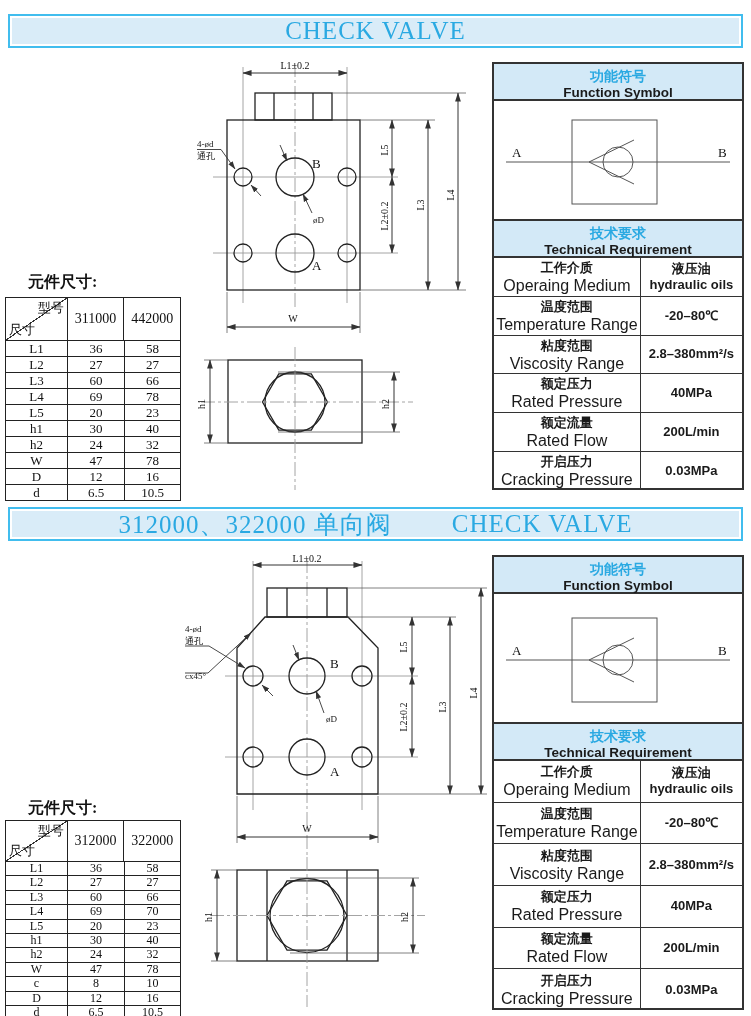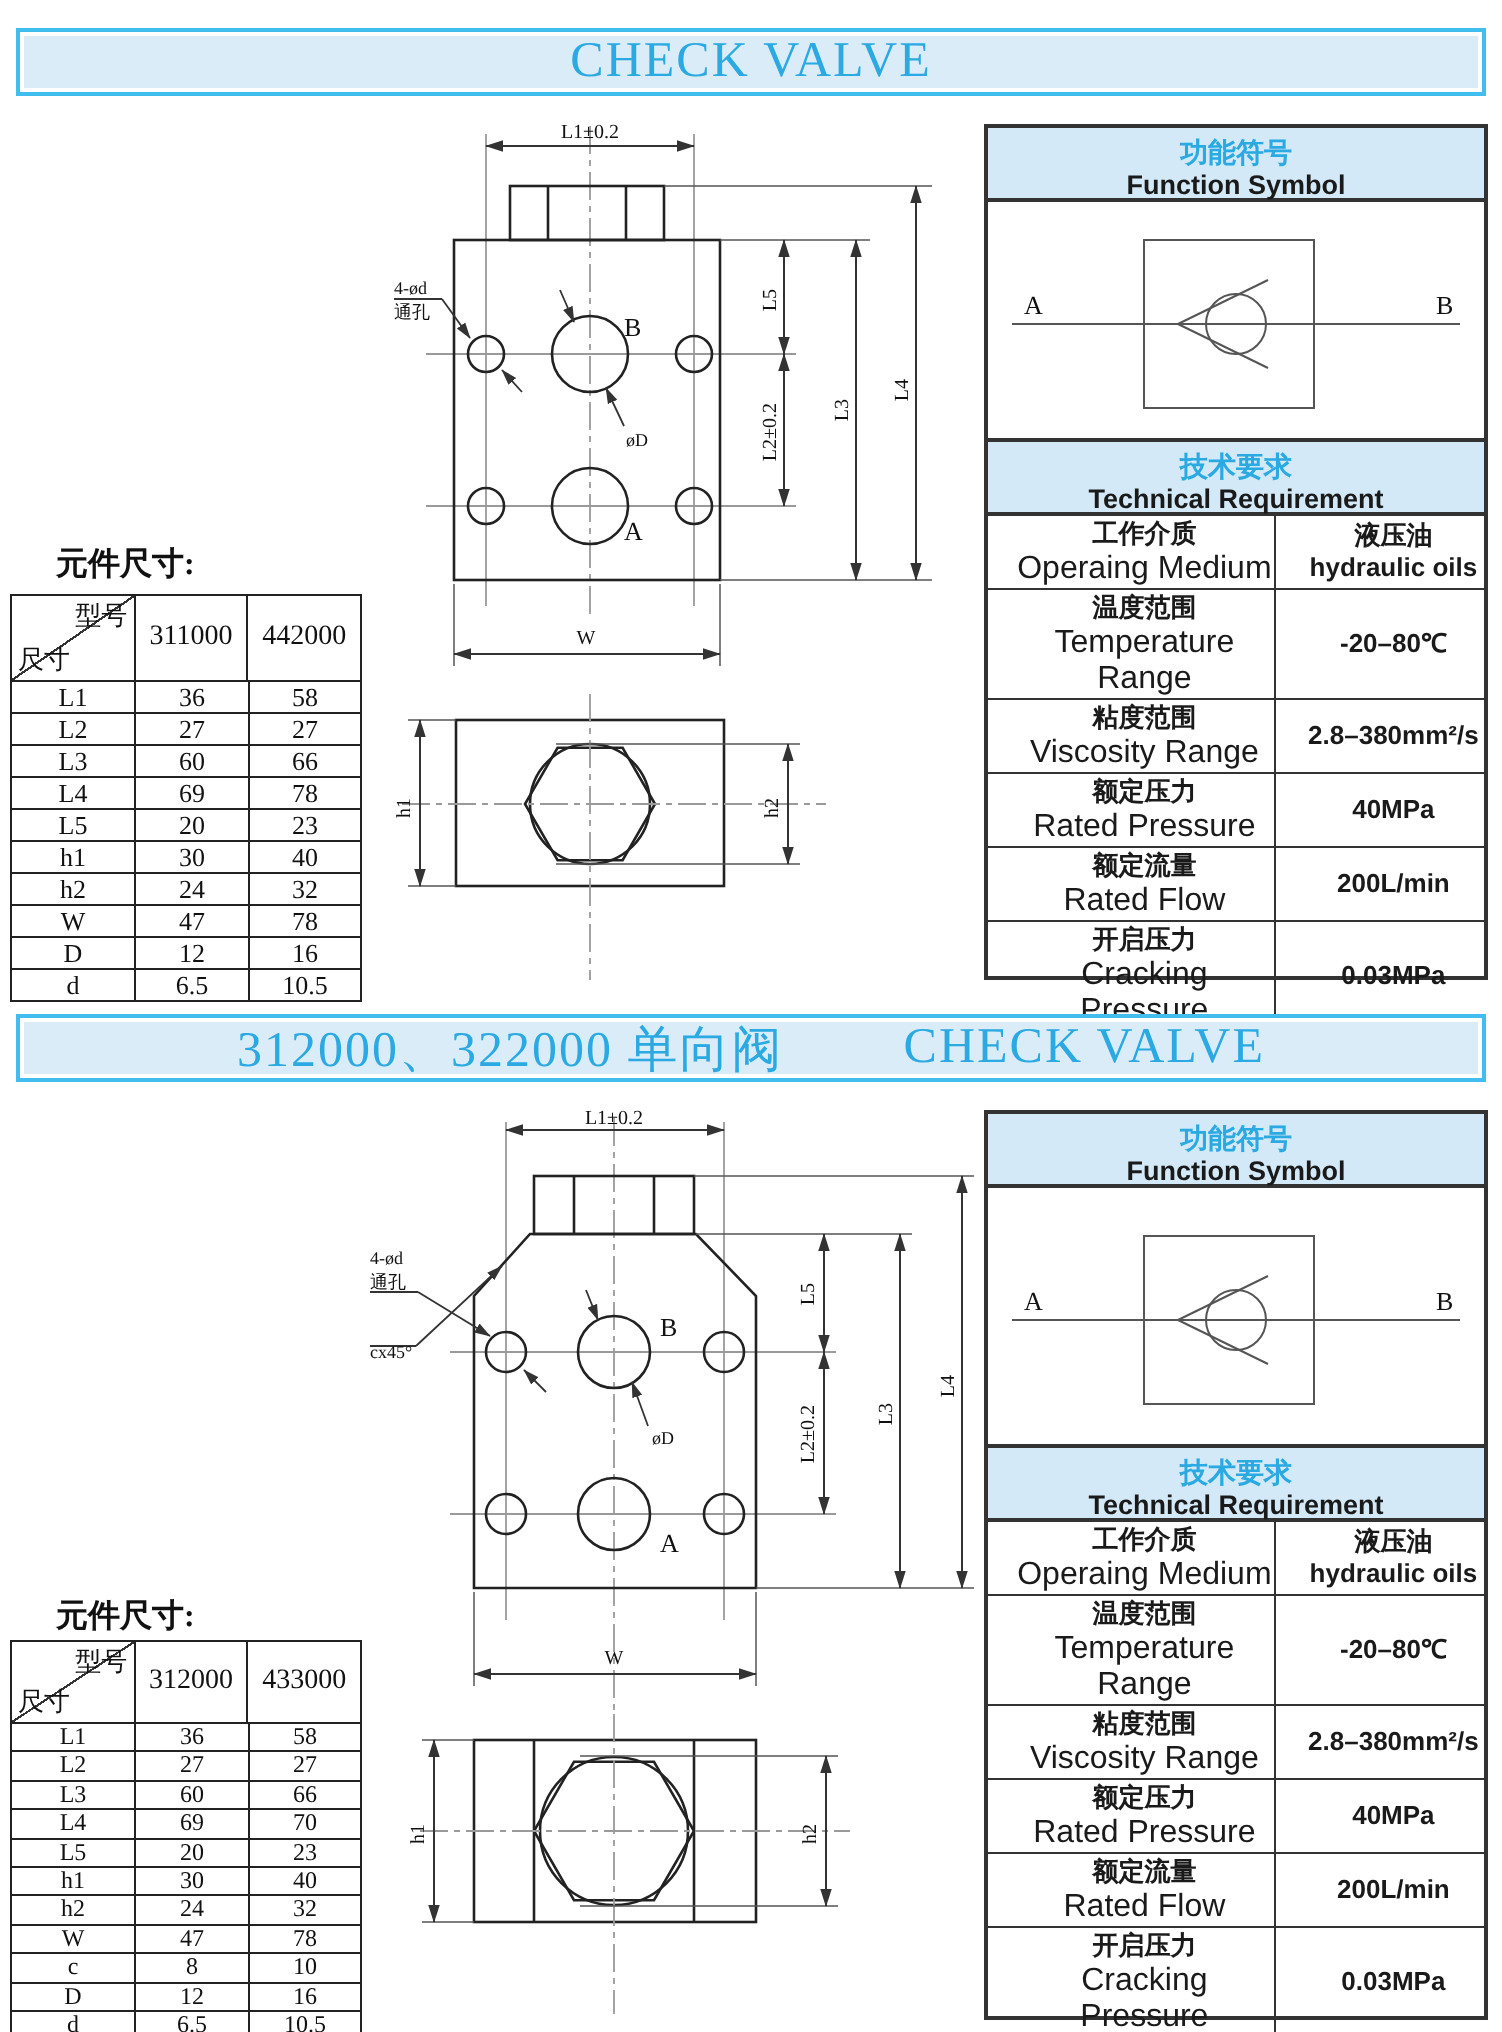--- a/index.html
+++ b/index.html
@@ -10,21 +10,21 @@
           display:flex;align-items:center;justify-content:center;gap:60px;
           color:#2aa9e2;font-family:"Liberation Serif",serif;font-size:25px;letter-spacing:1px;}
   .panel{position:absolute;left:492px;width:252px;border:2px solid #333;box-sizing:border-box;background:#fff;}
   .phead{background:#d3e9f7;border-bottom:2px solid #333;text-align:center;color:#2aa9e2;
          font-weight:bold;font-size:14px;line-height:1.22;padding:4px 0;}
   .phead .en{font-size:13.5px;}
   .symwrap{border-bottom:2px solid #333;}
   .techtable{display:flex;flex-direction:column;}
   .trow{display:flex;border-bottom:1px solid #333;flex:1;}
   .trow:last-child{border-bottom:none;}
-  .tcell{display:flex;flex-direction:column;justify-content:center;align-items:center;text-align:center;padding-left:13px;}
+  .tcell{display:flex;flex-direction:column;justify-content:center;align-items:center;text-align:center;}
   .tcell.l{width:59%;border-right:1px solid #333;}
   .tcell.r{width:41%;}
   .cn{font-size:13px;font-weight:bold;color:#1a1a1a;}
   .en{font-size:16px;color:#1a1a1a;}
   .val{font-size:13px;font-weight:bold;color:#1a1a1a;line-height:1.25;}
   .dimlabel{position:absolute;left:28px;font-family:"Liberation Serif",serif;
             font-weight:bold;font-size:16px;color:#111;}
   .dimtable{position:absolute;left:5px;width:176px;border:1px solid #222;box-sizing:border-box;
             font-family:"Liberation Serif",serif;color:#111;}
   .dhead{display:flex;border-bottom:1px solid #222;}
@@ -355,21 +355,21 @@
 
 <div class="dimlabel" style="top:798px">元件尺寸:</div>
 
 <div class="dimtable t2" style="top:820px">
   <div class="dhead">
     <div class="corner">
       <span class="tr">型号</span>
       <span class="bl">尺寸</span>
     </div>
     <div class="mcol">312000</div>
-    <div class="mcol">433000</div>
+    <div class="mcol">322000</div>
   </div>
   <div class="drow">
       <div class="dc">L1</div>
       <div class="dv">36</div>
       <div class="dv2">58</div>
     </div>
   <div class="drow">
       <div class="dc">L2</div>
       <div class="dv">27</div>
       <div class="dv2">27</div>

